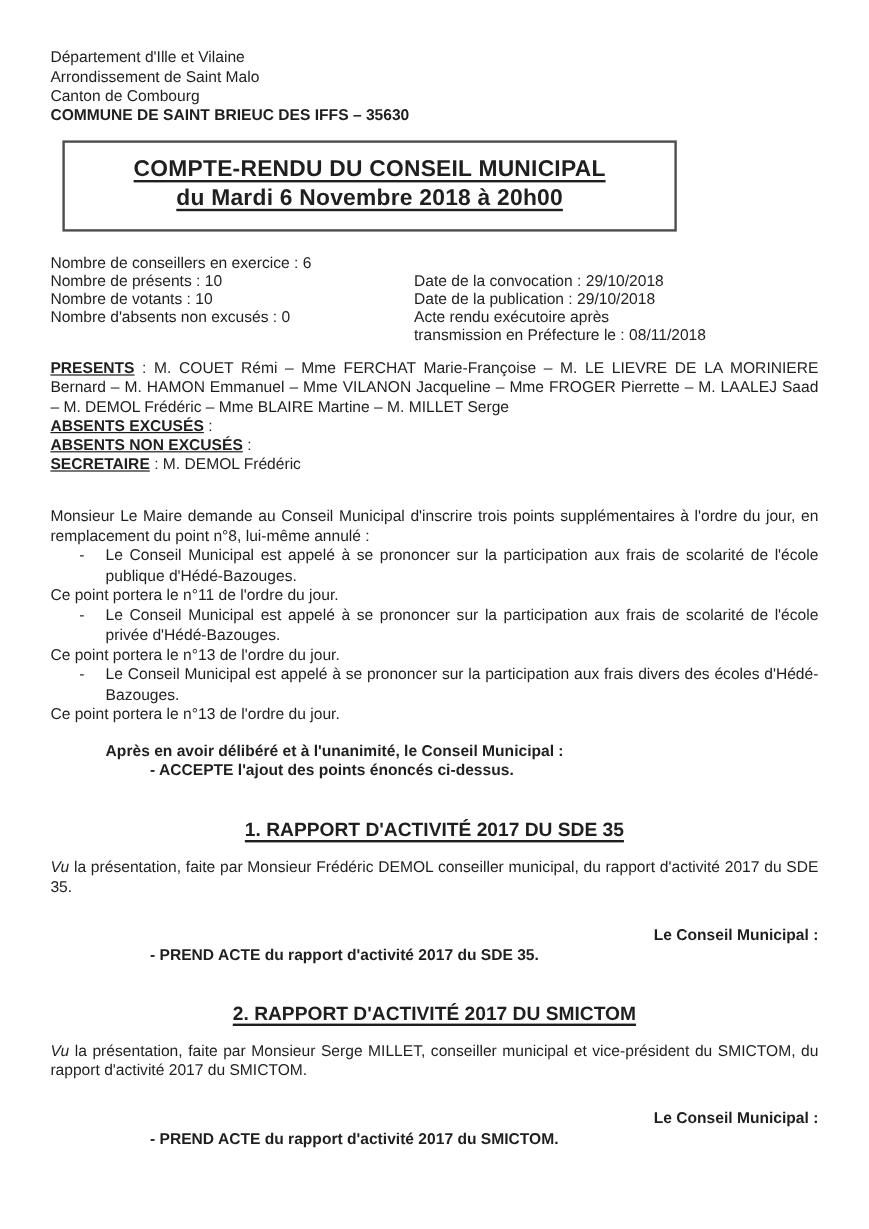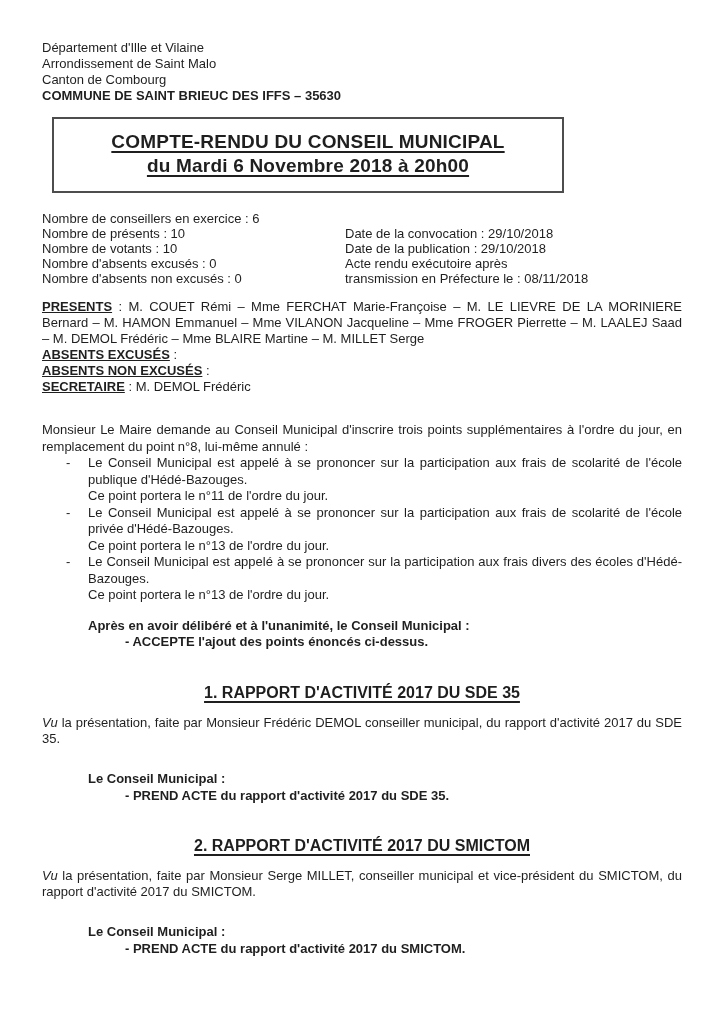--- a/index.html
+++ b/index.html
@@ -52,39 +52,39 @@
   
   .attendance { margin-top: 13px; }
   .label { font-weight: bold; text-decoration: underline; }
 
   
   .intro { margin-top: 27px; line-height: 16.5px; }
   .bullets { line-height: 16.5px; }
   .bullet-row { display: flex; }
   .bullet-row .marker { flex: 0 0 22px; margin-left: 24px; }
   .bullet-row .b-text { flex: 1; text-align: justify; }
-  .b-note { margin-left: 46px; }
+  .b-note { }
 
   .decision { margin-top: 14px; line-height: 16.5px; }
   .decision-intro { margin-left: 46px; font-weight: bold; }
   .decision-res { margin-left: 83px; font-weight: bold; }
 
   
   .section-heading {
     margin: 31px 0 0 0;
     text-align: center;
     font-size: 16px;
     line-height: 21px;
     font-weight: bold;
     text-decoration: underline;
     text-decoration-thickness: 2px;
     text-underline-offset: 3px;
   }
   .section-body { margin-top: 12px; line-height: 16.5px; }
-  .council-label { margin-top: 23px; margin-left: 46px; font-weight: bold; }
+  .council-label { margin-top: 23px; margin-left: 46px; font-weight: bold; text-align: right; }
   .council-res { margin-left: 83px; font-weight: bold; line-height: 17px; }
 </style>
 </head>
 <body>
 
 <div class="page">
 
   <div class="letterhead">
     <div>Département d'Ille et Vilaine</div>
     <div>Arrondissement de Saint Malo</div>
@@ -95,21 +95,20 @@
   <div class="title-box">
     <div class="title-line">COMPTE-RENDU DU CONSEIL MUNICIPAL</div>
     <div class="title-line">du Mardi 6 Novembre 2018 à 20h00</div>
   </div>
 
   <div class="stats">
     <div class="stats-left">
       <div>Nombre de conseillers en exercice : 6</div>
       <div>Nombre de présents : 10</div>
       <div>Nombre de votants : 10</div>
-      <div>Nombre d'absents excusés : 0</div>
       <div>Nombre d'absents non excusés : 0</div>
     </div>
     <div class="stats-right">
       <div>Date de la convocation : 29/10/2018</div>
       <div>Date de la publication : 29/10/2018</div>
       <div>Acte rendu exécutoire après</div>
       <div>transmission en Préfecture le : 08/11/2018</div>
     </div>
   </div>
 

